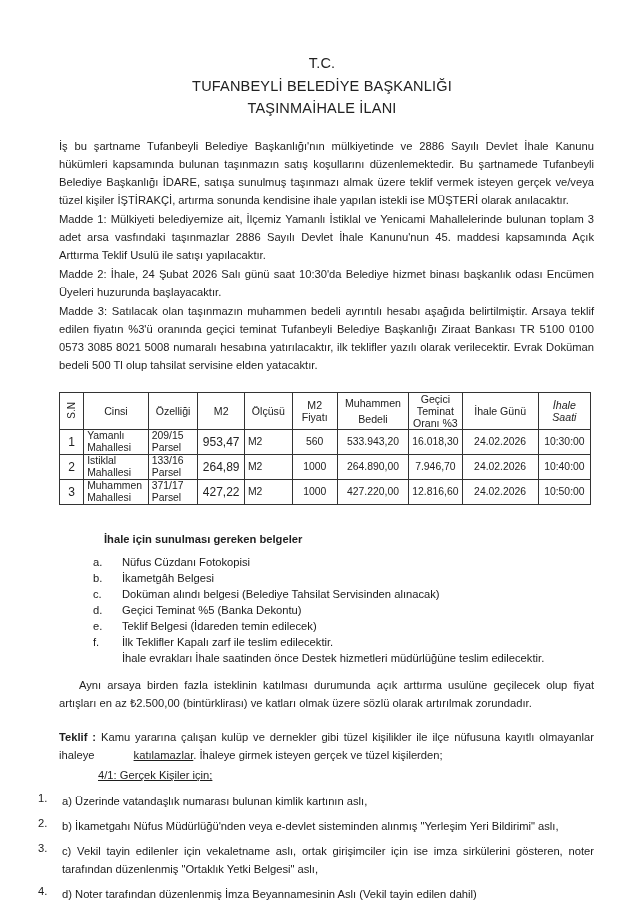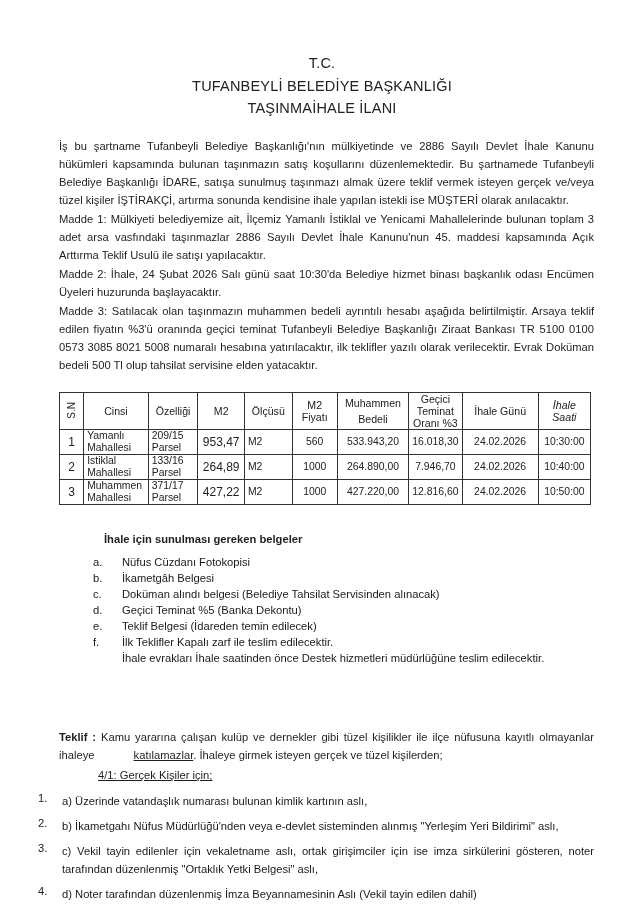--- a/index.html
+++ b/index.html
@@ -158,20 +158,21 @@
     <div class="row">
         <span class="mk">f.</span>
         <span>İlk Teklifler Kapalı zarf ile teslim edilecektir.</span>
       </div>
     <div class="row">
         <span class="mk"></span>
         <span>İhale evrakları İhale saatinden önce Destek hizmetleri müdürlüğüne teslim edilecektir.</span>
       </div>
   </div>
 
+  <div class="para" style="top:660px; text-indent:20px;">Aynı arsaya birden fazla isteklinin katılması durumunda açık arttırma usulüne geçilecek olup fiyat artışları en az ₺2.500,00 (bintürklirası) ve katları olmak üzere sözlü olarak artırılmak zorundadır.</div>
 
   <div class="para" style="top:712px;">
     <b>Teklif :</b><span> Kamu yararına çalışan kulüp ve dernekler gibi tüzel kişilikler ile ilçe nüfusuna kayıtlı olmayanlar ihaleye </span><span class="u">katılamazlar</span><span>. İhaleye girmek isteyen gerçek ve tüzel kişilerden;</span>
   </div>
 
   <div class="para u" style="top:750px; left:62px; width:auto;">4/1: Gerçek Kişiler için;</div>
 
   <div class="numlist" style="top:0;">
     <div class="row" style="top:776px;">
         <span class="mk">1.</span>

